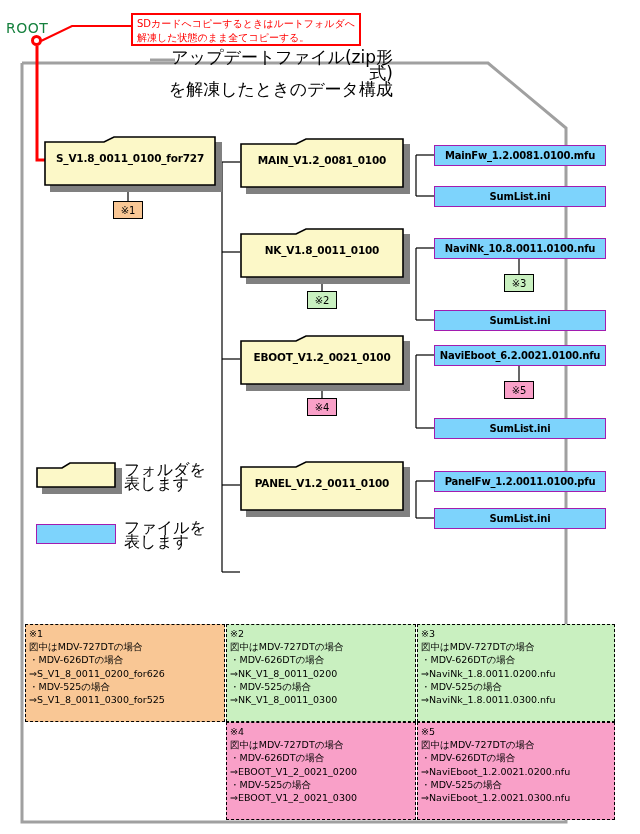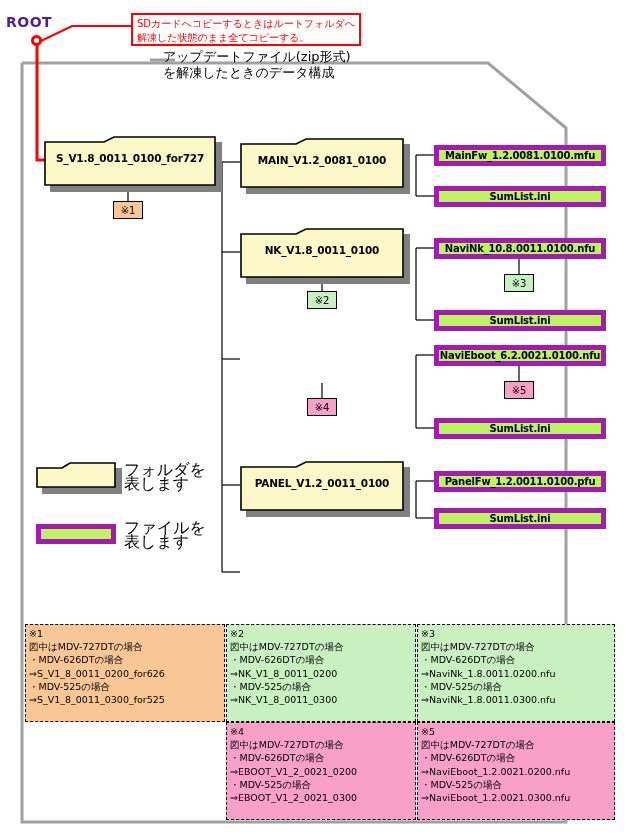--- a/index.html
+++ b/index.html
@@ -8,22 +8,22 @@
     width: 640px; height: 834px;
     background: #ffffff;
     font-family: "DejaVu Sans", "Liberation Sans", sans-serif;
     position: relative;
     overflow: hidden;
   }
   #stage { position:absolute; left:0; top:0; width:640px; height:834px; }
 
   
   .root-label {
-    position:absolute; left:6px; top:14px;
-    font-size:14px; font-weight:bold; color:#4c1d95;
+    position:absolute; left:6px; top:20px;
+    font-size:14px; font-weight:normal; color:#15803d;
     letter-spacing:0.5px;
     font-family:"DejaVu Sans","Liberation Sans",sans-serif;
   }
   .root-dot {
     position:absolute; left:31px; top:35px;
     width:11px; height:11px; border-radius:50%;
     background:#ffffff; border:3px solid #ff0000;
   }
 
   
@@ -32,21 +32,21 @@
     border:2px solid #ff0000; background:#ffffff;
     color:#ff0000; font-size:10px; line-height:14px;
     padding:2px 3px 0 4px;
     font-family:"DejaVu Sans","Liberation Sans",sans-serif;
     white-space:pre-line;
   }
 
   
   .title {
     position:absolute; left:163px; top:49px; width:230px;
-    text-align:left; color:#000; font-size:13px; line-height:16px;
+    text-align:right; color:#000; font-size:17px; line-height:16px;
     font-weight:normal;
     font-family:"DejaVu Sans","Liberation Sans",sans-serif;
     white-space:pre-line;
   }
 
   
   .frame-svg { position:absolute; left:0; top:0; width:640px; height:834px; pointer-events:none; }
 
   
   .folder {
@@ -66,22 +66,22 @@
     font-family:"DejaVu Sans","Liberation Sans",sans-serif;
     letter-spacing:-0.2px;
   }
   .folder.wide { width:172px; }
   .folder.wide .shadow, .folder.wide .body { width:172px; }
   .folder.wide .label { width:172px; }
 
   
   .file {
     position:absolute; height:21px;
-    background:#bef264;
-    border:5px solid #a21caf;
+    background:#7dd3fc;
+    border:1px solid #a21caf;
   }
   .file .label {
     position:absolute; left:0; top:0; width:100%; height:100%;
     display:flex; align-items:center; justify-content:center;
     font-size:10px; font-weight:bold; color:#000;
     font-family:"DejaVu Sans","Liberation Sans",sans-serif;
     letter-spacing:-0.2px;
   }
 
   
@@ -196,20 +196,27 @@
 
   <div class="folder" style="left:240px; top:228px;">
     <div class="shadow"></div>
     <svg class="body" viewBox="0 0 164 50" preserveAspectRatio="none">
       <path d="M1,49 L1,6 L56,6 L66,1 L163,1 L163,49 Z" fill="#fcf8c8" stroke="#000" stroke-width="1.6"></path>
     </svg>
     <div class="label">NK_V1.8_0011_0100</div>
   </div>
   <div class="marker m-green" style="left:307px; top:291px;">※2</div>
 
+  <div class="folder" style="left:240px; top:335px;">
+    <div class="shadow"></div>
+    <svg class="body" viewBox="0 0 164 50" preserveAspectRatio="none">
+      <path d="M1,49 L1,6 L56,6 L66,1 L163,1 L163,49 Z" fill="#fcf8c8" stroke="#000" stroke-width="1.6"></path>
+    </svg>
+    <div class="label">EBOOT_V1.2_0021_0100</div>
+  </div>
   <div class="marker m-pink" style="left:307px; top:398px;">※4</div>
 
   <div class="folder" style="left:240px; top:461px;padding-left:24px;">
     <div class="shadow"></div>
     <svg class="body" viewBox="0 0 164 50" preserveAspectRatio="none">
       <path d="M1,49 L1,6 L56,6 L66,1 L163,1 L163,49 Z" fill="#fcf8c8" stroke="#000" stroke-width="1.6"></path>
     </svg>
     <div class="label">PANEL_V1.2_0011_0100</div>
   </div>
 

